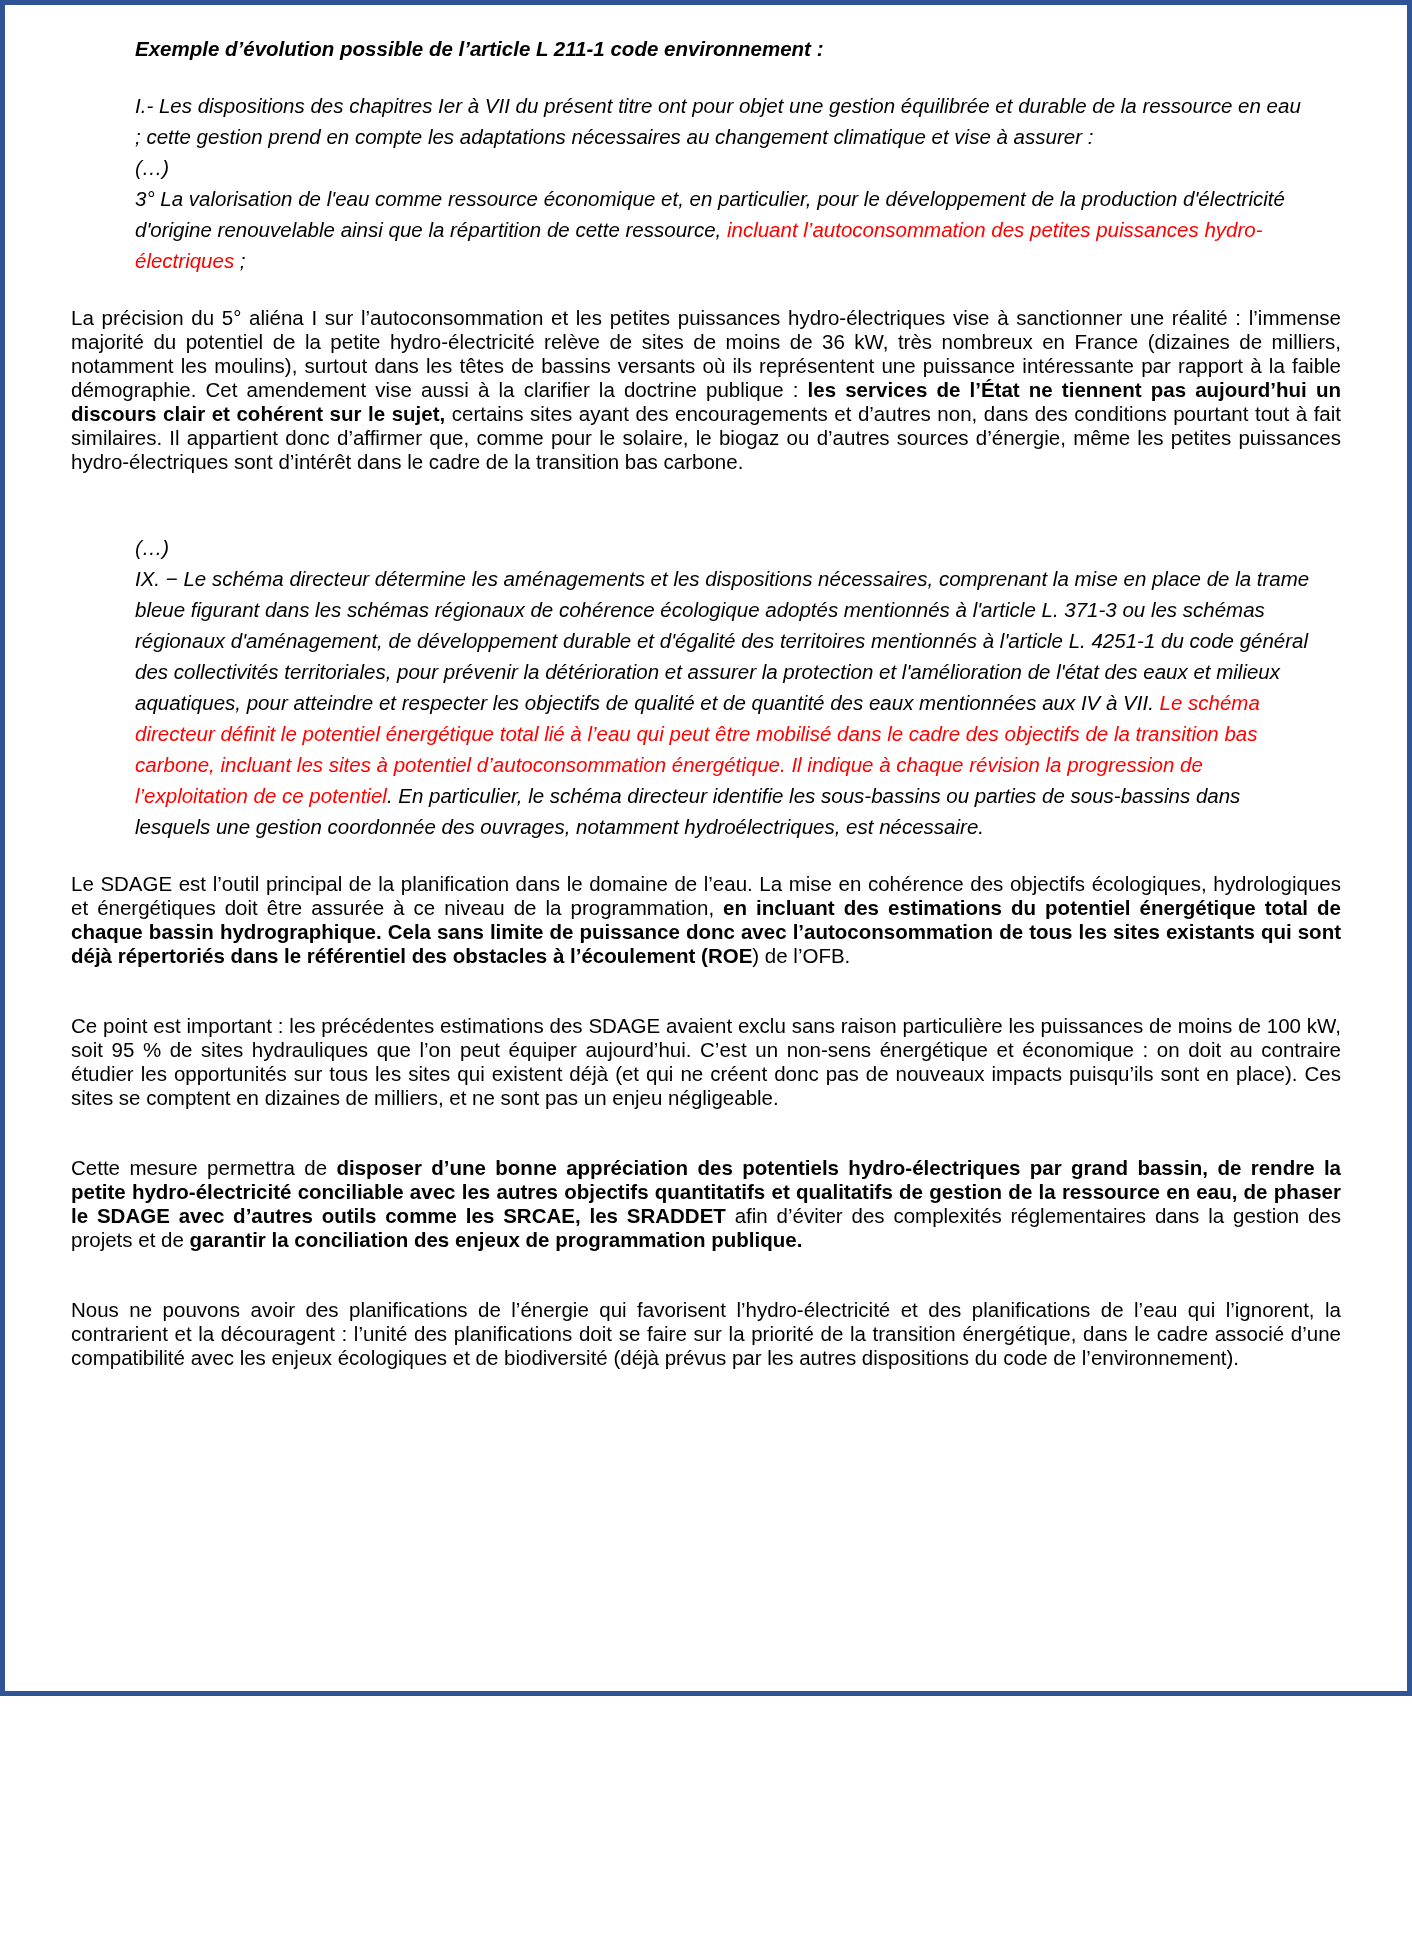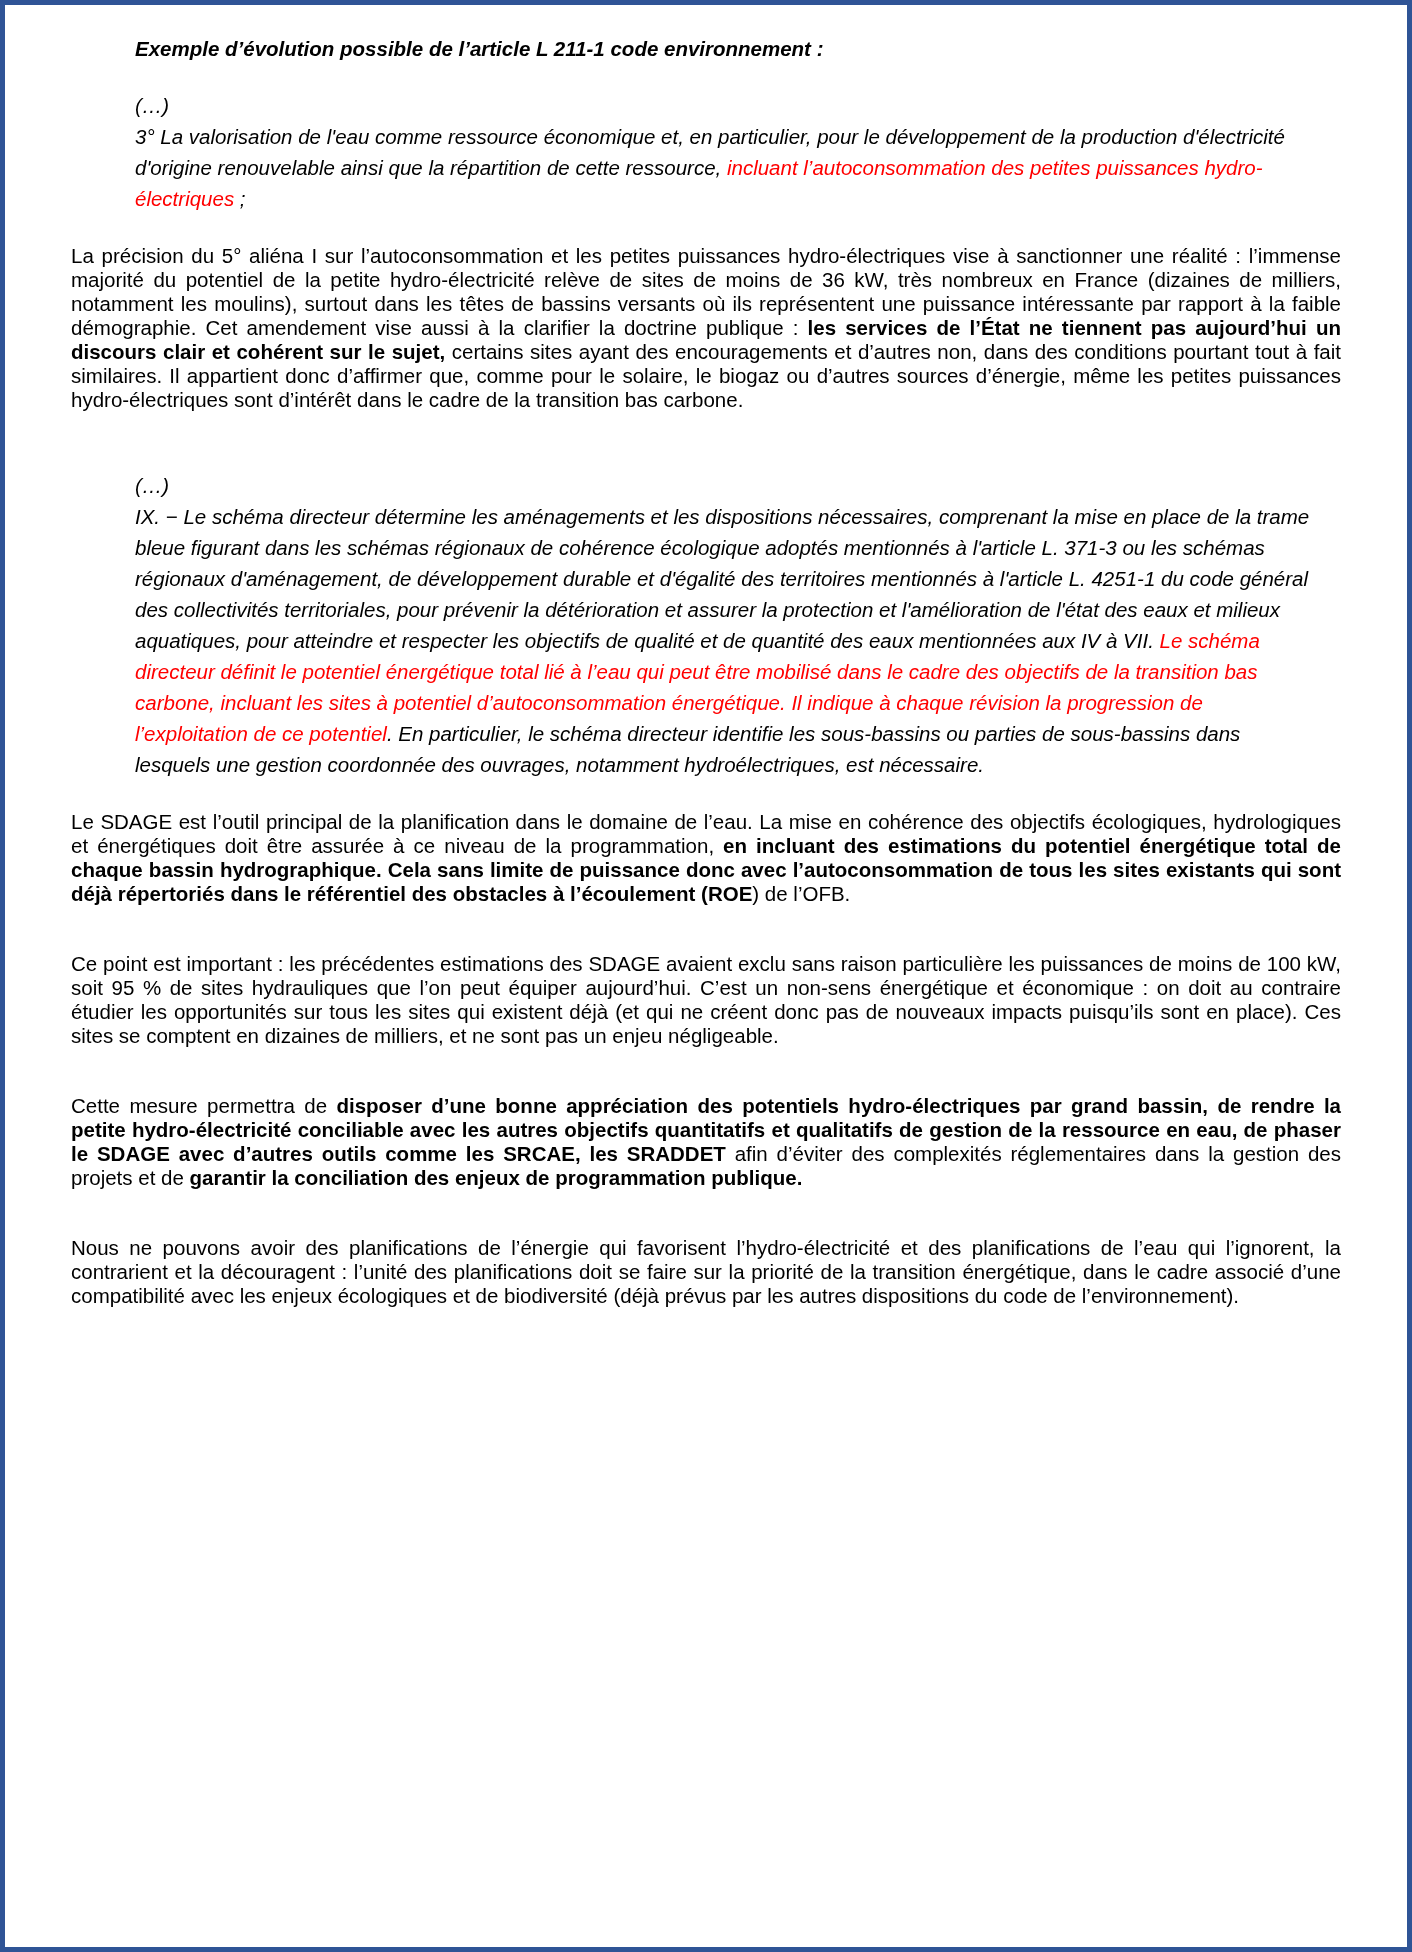--- a/index.html
+++ b/index.html
@@ -3,21 +3,21 @@
 <meta charset="utf-8">
 <style>
   html, body {
     margin: 0;
     padding: 0;
     background: #ffffff;
   }
   .page {
     position: relative;
     width: 1412px;
-    height: 1952px;
+    height: 1696px;
     box-sizing: border-box;
     background: #ffffff;
     border: 5px solid #2f5496;
     font-family: "Liberation Sans", sans-serif;
     overflow: hidden;
   }
   .inner {
     padding: 28px 66px 0 66px;
   }
   
@@ -56,20 +56,21 @@
 </style>
 </head>
 <body>
 
 <div class="page">
   <div class="inner">
 
     <div class="quote-block">
       <div class="quote-title">Exemple d’évolution possible de l’article L 211-1 code environnement :</div>
 
+      <p class="quote-para">I.- Les dispositions des chapitres Ier à VII du présent titre ont pour objet une gestion équilibrée et durable de la ressource en eau ; cette gestion prend en compte les adaptations nécessaires au changement climatique et vise à assurer :</p>
 
       <p class="quote-para">(…)</p>
 
       <p class="quote-para"><span>3° La valorisation de l'eau comme ressource économique et, en particulier, pour le développement de la production d'électricité d'origine renouvelable ainsi que la répartition de cette ressource, </span><span class="red">incluant l’autoconsommation des petites puissances hydro-électriques</span><span> ;</span></p>
     </div>
 
     <div class="gap-md"></div>
 
     <p class="body-para"><span>La précision du 5° aliéna I sur l’autoconsommation et les petites puissances hydro-électriques vise à sanctionner une réalité : l’immense majorité du potentiel de la petite hydro-électricité relève de sites de moins de 36 kW, très nombreux en France (dizaines de milliers, notamment les moulins), surtout dans les têtes de bassins versants où ils représentent une puissance intéressante par rapport à la faible démographie. Cet amendement vise aussi à la clarifier la doctrine publique : </span><b>les services de l’État ne tiennent pas aujourd’hui un discours clair et cohérent sur le sujet,</b><span> certains sites ayant des encouragements et d’autres non, dans des conditions pourtant tout à fait similaires. Il appartient donc d’affirmer que, comme pour le solaire, le biogaz ou d’autres sources d’énergie, même les petites puissances hydro-électriques sont d’intérêt dans le cadre de la transition bas carbone.</span></p>
 

